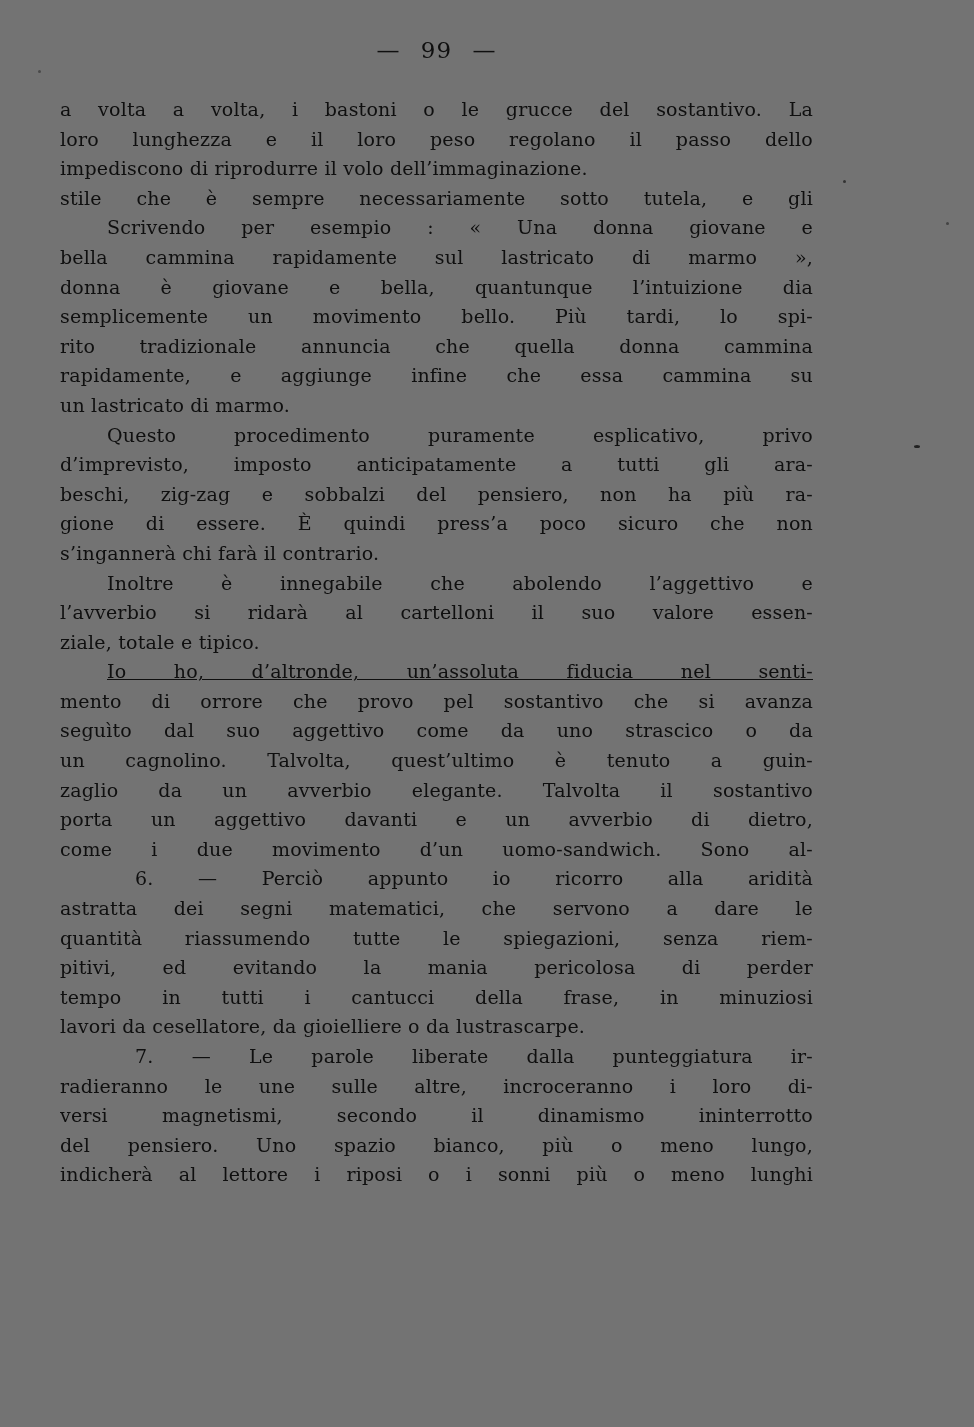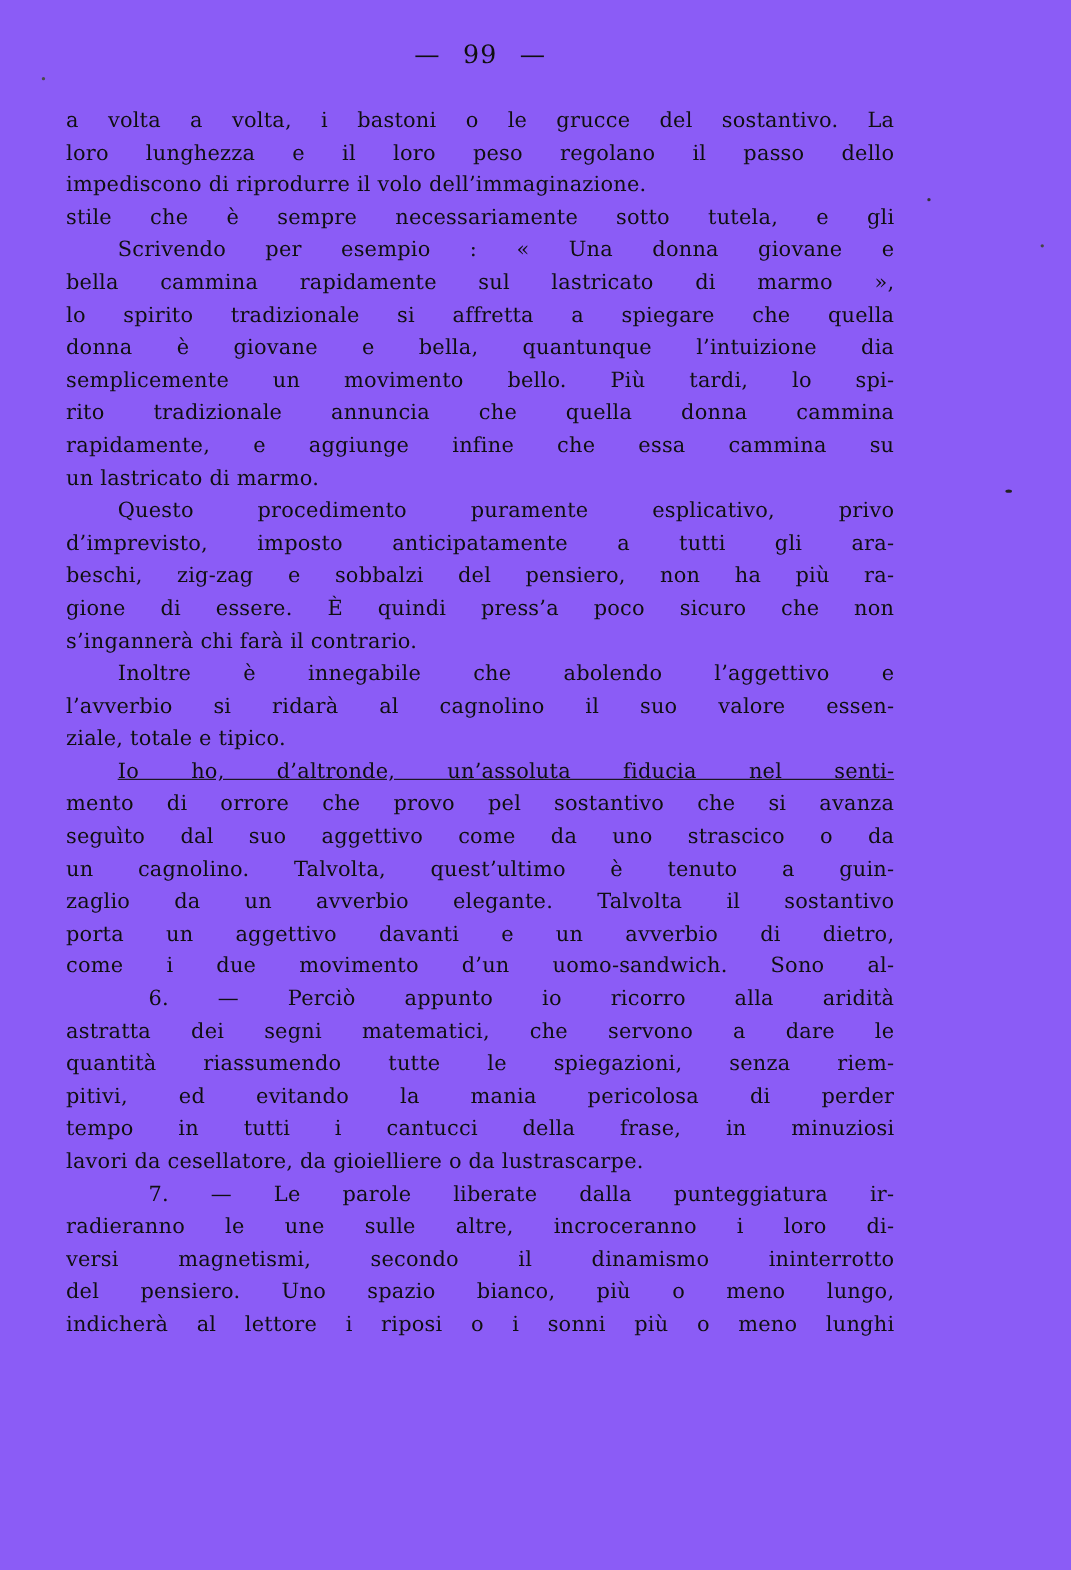--- a/index.html
+++ b/index.html
@@ -1,21 +1,21 @@
 <!DOCTYPE html>
 <html lang="it"><head>
 <meta charset="utf-8">
 <style>
   html, body { margin: 0; padding: 0; background: #e8e8e6; }
   .page {
     position: relative;
     width: 974px;
     height: 1427px;
     margin: 0 auto;
-    background: #8b5cf6;
+    background: #737373;
     font-family: "DejaVu Serif", "Liberation Serif", serif;
     color: #0f0f0f;
     overflow: hidden;
   }
   .column {
     position: absolute;
     left: 60px;
     top: 36px;
     width: 753px;
   }
@@ -50,33 +50,32 @@
       <span>99</span>
       <span>—</span>
     </div>
     <div class="text-block" id="text-block">
         <div class="line">a volta a volta, i bastoni o le grucce del sostantivo. La</div>
         <div class="line">loro lunghezza e il loro peso regolano il passo dello</div>
         <div class="line para-end">impediscono di riprodurre il volo dell’immaginazione.</div>
         <div class="line">stile che è sempre necessariamente sotto tutela, e gli</div>
         <div class="line" style="padding-left: 47px;">Scrivendo per esempio : « Una donna giovane e</div>
         <div class="line">bella cammina rapidamente sul lastricato di marmo »,</div>
-        <div class="line">lo spirito tradizionale si affretta a spiegare che quella</div>
         <div class="line">donna è giovane e bella, quantunque l’intuizione dia</div>
         <div class="line">semplicemente un movimento bello. Più tardi, lo spi-</div>
         <div class="line">rito tradizionale annuncia che quella donna cammina</div>
         <div class="line">rapidamente, e aggiunge infine che essa cammina su</div>
         <div class="line para-end">un lastricato di marmo.</div>
         <div class="line" style="padding-left: 47px;">Questo procedimento puramente esplicativo, privo</div>
         <div class="line">d’imprevisto, imposto anticipatamente a tutti gli ara-</div>
         <div class="line">beschi, zig-zag e sobbalzi del pensiero, non ha più ra-</div>
         <div class="line">gione di essere. È quindi press’a poco sicuro che non</div>
         <div class="line para-end">s’ingannerà chi farà il contrario.</div>
         <div class="line" style="padding-left: 47px;">Inoltre è innegabile che abolendo l’aggettivo e</div>
-        <div class="line">l’avverbio si ridarà al cagnolino il suo valore essen-</div>
+        <div class="line">l’avverbio si ridarà al cartelloni il suo valore essen-</div>
         <div class="line para-end">ziale, totale e tipico.</div>
         <div class="line" style="padding-left: 47px; text-decoration: underline;">Io ho, d’altronde, un’assoluta fiducia nel senti-</div>
         <div class="line">mento di orrore che provo pel sostantivo che si avanza</div>
         <div class="line">seguìto dal suo aggettivo come da uno strascico o da</div>
         <div class="line">un cagnolino. Talvolta, quest’ultimo è tenuto a guin-</div>
         <div class="line">zaglio da un avverbio elegante. Talvolta il sostantivo</div>
         <div class="line">porta un aggettivo davanti e un avverbio di dietro,</div>
         <div class="line">come i due movimento d’un uomo-sandwich. Sono al-</div>
         <div class="line" style="padding-left: 75px;">6. — Perciò appunto io ricorro alla aridità</div>
         <div class="line">astratta dei segni matematici, che servono a dare le</div>

